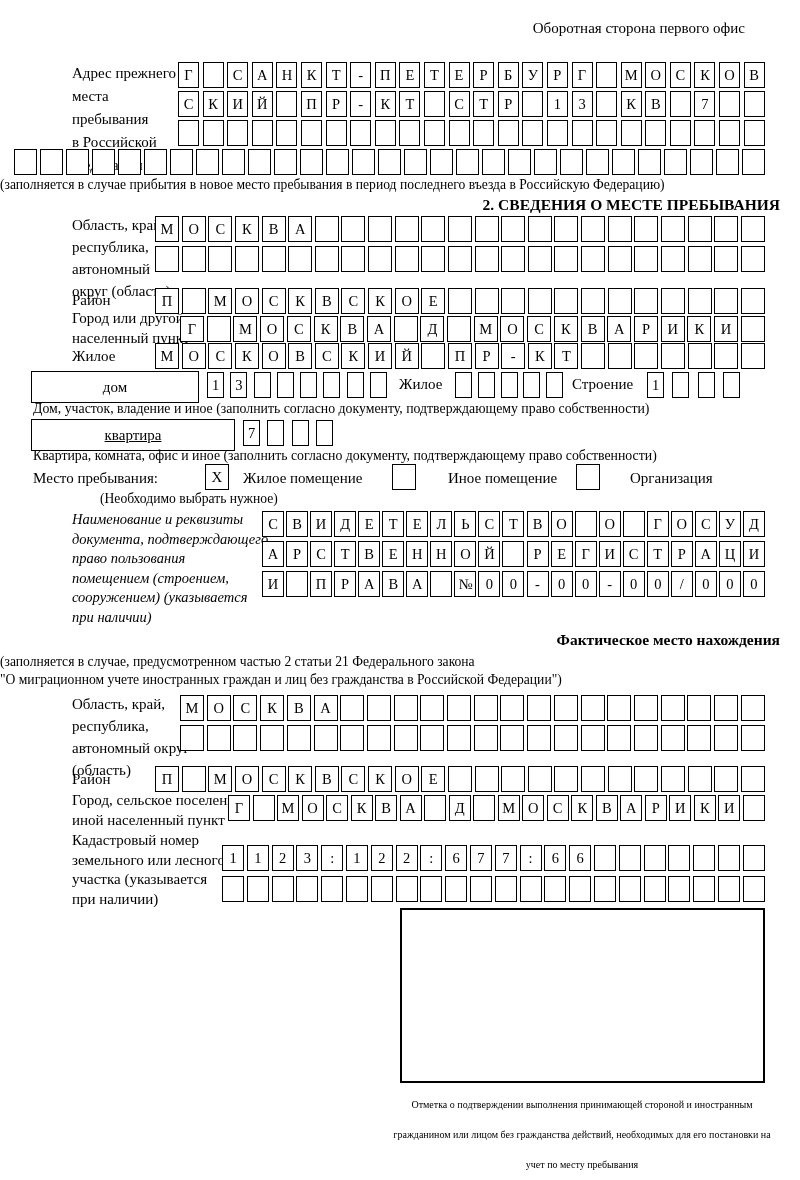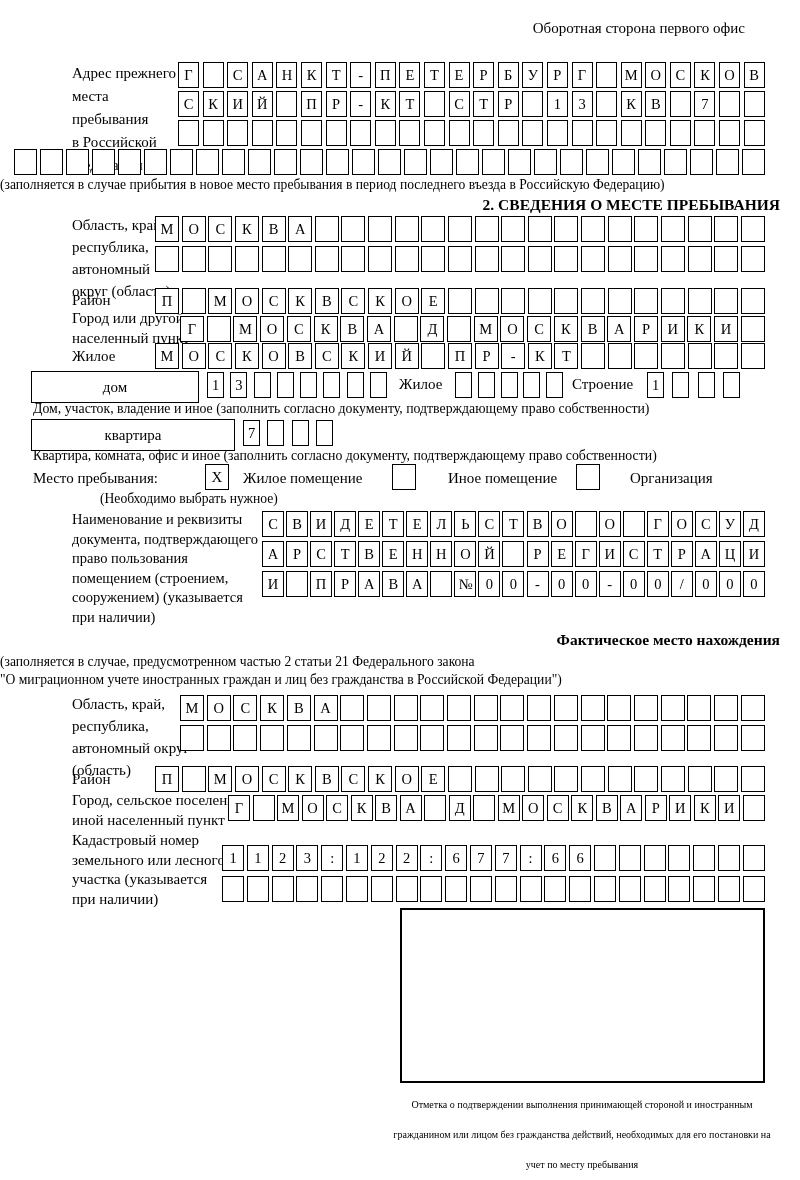--- a/index.html
+++ b/index.html
@@ -312,39 +312,39 @@
   </div>
 <div class="abs lbl" style="left:572px;top:373px;">Строение</div>
 <div class="abs strip" style="--bw:17px;left:647px;top:372px;width:93px;">
     <span class="cb">1</span>
     <span class="cb"></span>
     <span class="cb"></span>
     <span class="cb"></span>
   </div>
 <div class="abs" style="left:33px;top:401px;width:745px;font-size:13.8px;">Дом, участок, владение и иное (заполнить согласно документу, подтверждающему право собственности)</div>
 
-<div class="abs widebox" style="left:31px;top:419px;width:204px;">квартира</div>
+<div class="abs widebox" style="left:31px;top:419px;width:204px;text-decoration:underline;">квартира</div>
 <div class="abs strip" style="--bw:17px;left:243px;top:420px;width:90px;">
     <span class="cb">7</span>
     <span class="cb"></span>
     <span class="cb"></span>
     <span class="cb"></span>
   </div>
 <div class="abs" style="left:33px;top:448px;width:745px;font-size:13.8px;">Квартира, комната, офис и иное (заполнить согласно документу, подтверждающему право собственности)</div>
 
 <div class="abs lbl" style="left:33px;top:467px;">Место пребывания:</div>
 <span class="abs cbx" style="left:205px;top:464px;">X</span>
 <div class="abs lbl" style="left:243px;top:467px;">Жилое помещение</div>
 <span class="abs cbx" style="left:392px;top:464px;"></span>
 <div class="abs lbl" style="left:428px;top:467px;margin-left:20px;">Иное помещение</div>
 <span class="abs cbx" style="left:576px;top:464px;"></span>
 <div class="abs lbl" style="left:630px;top:467px;">Организация</div>
 <div class="abs note" style="left:100px;top:491px;width:600px;">(Необходимо выбрать нужное)</div>
 
-<div class="abs lbl-tight" style="left:72px;top:510px;width:200px;font-size:14.5px;">Наименование и реквизиты
+<div class="abs lbl-tight" style="left:72px;top:510px;width:200px;font-size:14.5px;font-style:italic;">Наименование и реквизиты
 документа, подтверждающего
 право пользования
 помещением (строением,
 сооружением) (указывается
 при наличии)</div>
 <div class="abs strip" style="--bw:22px;left:262px;top:511px;width:503px;">
     <span class="cb">С</span>
     <span class="cb">В</span>
     <span class="cb">И</span>
     <span class="cb">Д</span>

